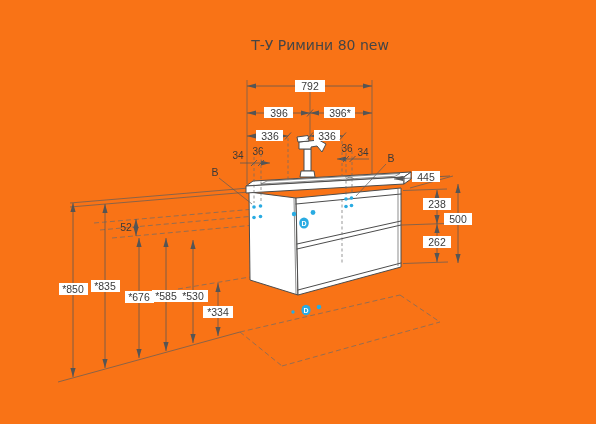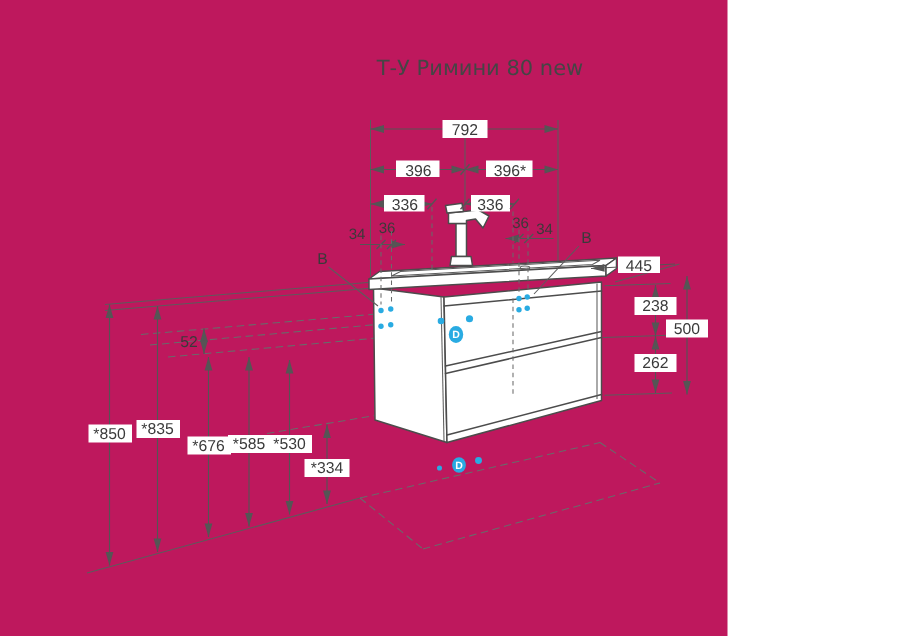--- a/index.html
+++ b/index.html
@@ -1,16 +1,16 @@
 <!DOCTYPE html>
 <html><head>
 <meta charset="utf-8">
 <style>
   html,body{margin:0;padding:0;background:#ffffff;}
-  .stage{position:relative;width:485px;height:424px;background:#be185d;overflow:hidden;
+  .stage{position:relative;width:596px;height:424px;background:#f97316;overflow:hidden;
          font-family:"Liberation Sans", sans-serif;}
   svg{display:block;}
   .title-text{font-family:"DejaVu Sans", sans-serif;font-size:14px;fill:#454545;}
   .dim-text{font-family:"Liberation Sans", sans-serif;font-size:10.5px;fill:#3a3a3a;}
   .dim-text-sm{font-family:"Liberation Sans", sans-serif;font-size:10px;fill:#3a3a3a;}
   .marker-letter{font-family:"Liberation Sans", sans-serif;font-size:7px;fill:#ffffff;font-weight:bold;}
   .draw{stroke:#4c4c4c;fill:none;stroke-width:1;stroke-linejoin:round;stroke-linecap:round;}
   .draw-white{stroke:#4c4c4c;fill:#ffffff;stroke-width:1;stroke-linejoin:round;}
   .thin{stroke:#5c5c5c;fill:none;stroke-width:0.7;}
   .dash{stroke:#6a6a6a;fill:none;stroke-width:0.7;stroke-dasharray:5 3;}

